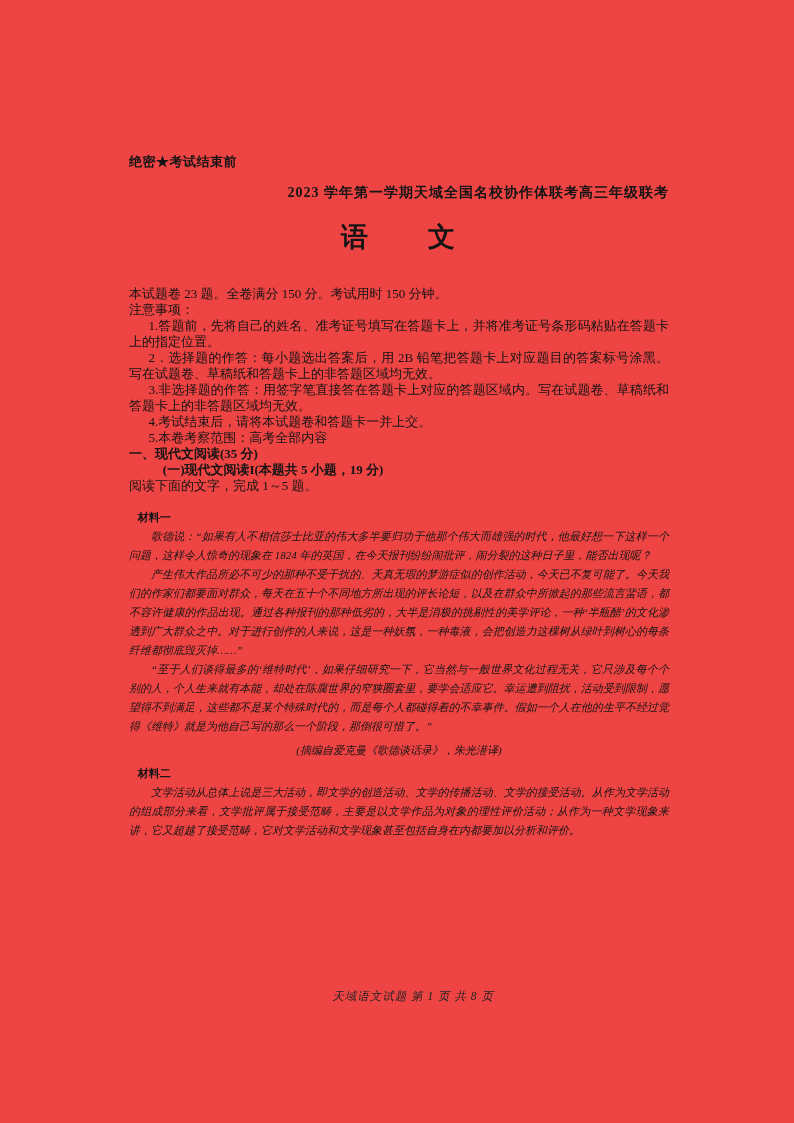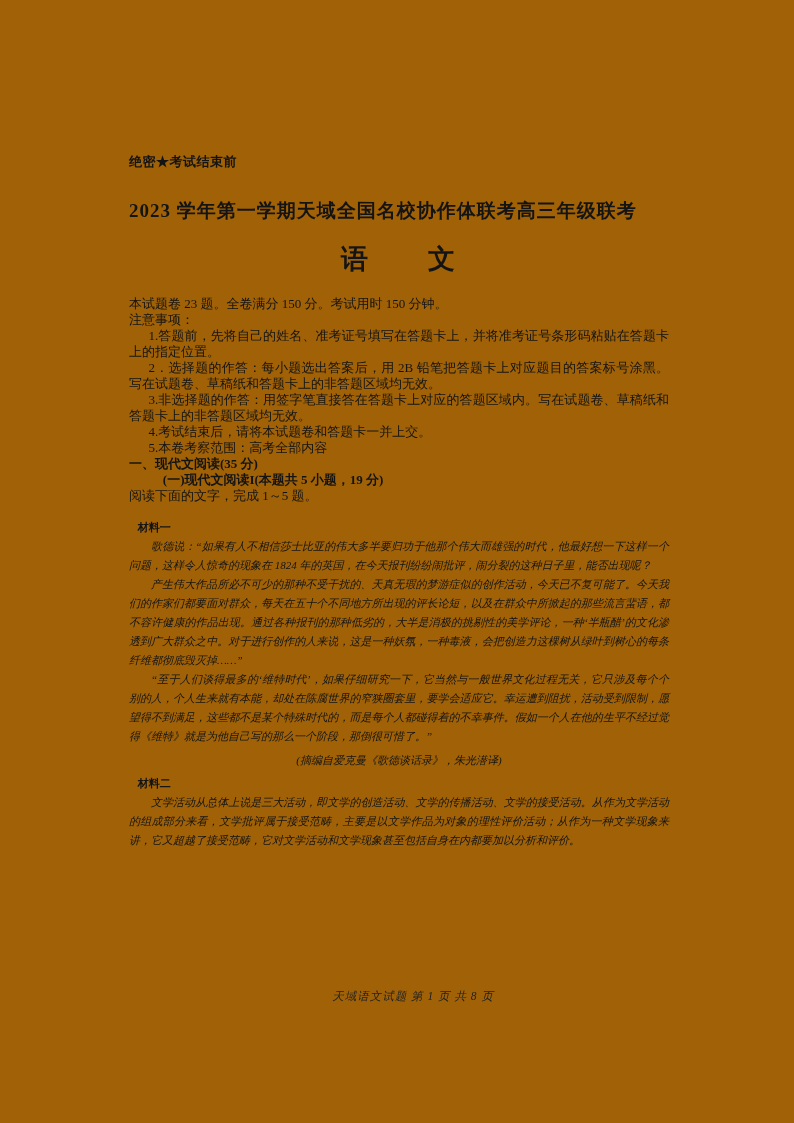--- a/index.html
+++ b/index.html
@@ -2,54 +2,54 @@
 <html lang="zh"><head>
 <meta charset="utf-8">
 <style>
   * { margin: 0; padding: 0; box-sizing: border-box; }
   html, body { background: #ffffff; }
   .page {
     position: relative;
     width: 794px;
     height: 1123px;
     margin: 0 auto;
-    background: #a16207;
+    background: #ef4444;
     color: #141414;
     font-family: "Liberation Serif", "DejaVu Serif", serif;
     overflow: hidden;
   }
   .content {
     position: absolute;
     left: 129px;
     top: 153px;
     width: 540px;
   }
   .classification {
     font-size: 13px;
     font-weight: bold;
     letter-spacing: 0.5px;
   }
   .exam-title {
-    margin-top: 27px;
-    text-align: left;
-    font-size: 19px;
+    margin-top: 13px;
+    text-align: right;
+    font-size: 14px;
     font-weight: 600;
     letter-spacing: 1px;
     white-space: nowrap;
   }
   .subject-title {
     margin-top: 17px;
     text-align: center;
     font-size: 27px;
     font-weight: 600;
     font-family: "Liberation Sans", "DejaVu Sans", sans-serif;
     letter-spacing: 2px;
   }
   .notice-block {
-    margin-top: 19px;
+    margin-top: 31px;
     font-size: 13px;
     line-height: 16px;
   }
   .notice-block p { text-align: justify; }
   .bold { font-weight: normal; }
   .notice-item { text-indent: 1.5em; }
   .section-heading { font-weight: bold; }
   .subsection-heading { font-weight: bold; text-indent: 2.6em; }
   .material-block {
     margin-top: 14px;

